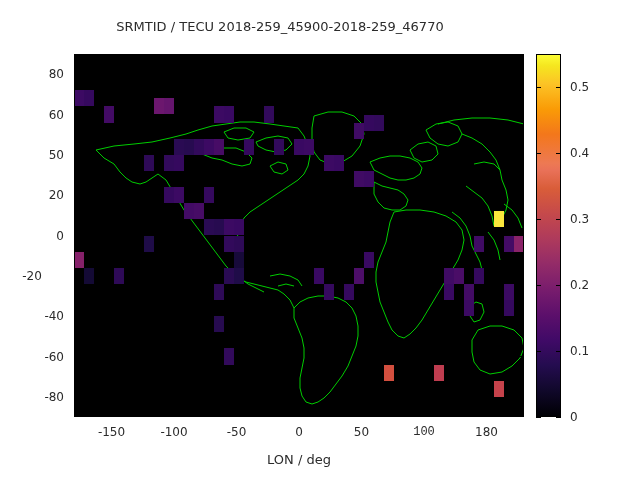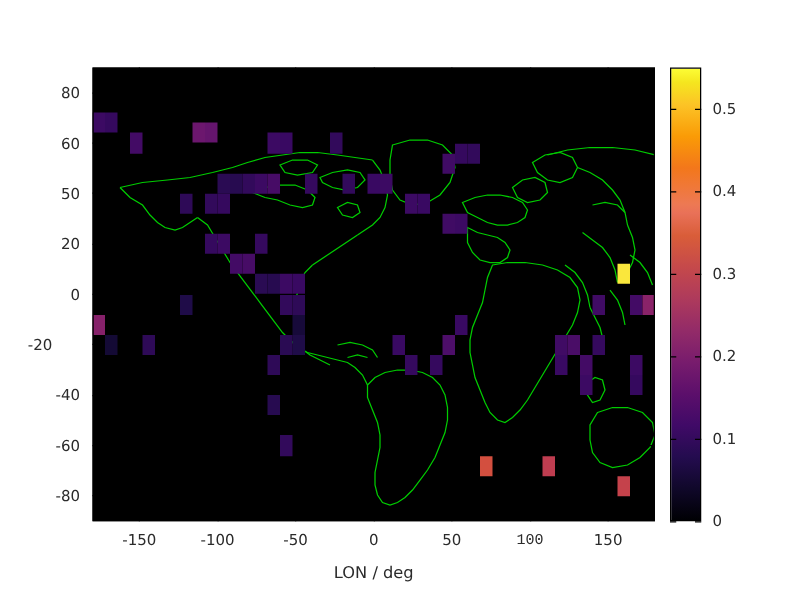--- a/index.html
+++ b/index.html
@@ -89,20 +89,21 @@
     transform:translateY(-50%);
     white-space:nowrap;
   }
   .coast{fill:none;stroke:#00cc00;stroke-width:1;}
 </style>
 </head>
 <body>
 
 <div id="figure">
 
+  <div id="title">SRMTID / TECU 2018-259_45900-2018-259_46770</div>
 
   <div id="plot-area">
     <svg id="map-svg" viewBox="0 0 450 363" preserveAspectRatio="none">
       <g class="coast">
 
         <path d="M22,96 L40,92 L60,90 L78,88 L96,84 L112,80 L124,76 L138,72 L152,70 L166,68 L180,68 L196,70 L210,72 L224,74"></path>
         <path d="M22,96 L30,104 L40,110 L46,118 L52,124 L58,128 L66,130 L72,128 L78,124 L84,120"></path>
         <path d="M84,120 L92,126 L98,136 L104,146 L110,156 L116,164 L122,172 L128,180 L134,188 L140,196 L146,204 L152,212 L158,218 L164,224"></path>
         <path d="M164,224 L172,228 L180,230 L188,232 L196,234 L204,236 L210,240 L216,246 L220,254"></path>
         <path d="M224,74 L230,82 L234,92 L236,102 L234,112 L230,120 L224,126 L218,130 L212,134"></path>
@@ -264,21 +265,21 @@
       <div class="tick-mark" style="left: 236px; top: 54px; width: 1px; height: 5px;"></div>
       <div class="xtick-label" style="left: 299px; top: 425px;">0</div>
       <div class="tick-mark" style="left: 298.5px; top: 412px; width: 1px; height: 5px;"></div>
       <div class="tick-mark" style="left: 298.5px; top: 54px; width: 1px; height: 5px;"></div>
       <div class="xtick-label" style="left: 361.5px; top: 425px;">50</div>
       <div class="tick-mark" style="left: 361px; top: 412px; width: 1px; height: 5px;"></div>
       <div class="tick-mark" style="left: 361px; top: 54px; width: 1px; height: 5px;"></div>
       <div class="xtick-label" style="left: 424px; top: 425px; font-family: Liberation Mono, monospace;">100</div>
       <div class="tick-mark" style="left: 423.5px; top: 412px; width: 1px; height: 5px;"></div>
       <div class="tick-mark" style="left: 423.5px; top: 54px; width: 1px; height: 5px;"></div>
-      <div class="xtick-label" style="left: 486.5px; top: 425px;">150</div>
+      <div class="xtick-label" style="left: 486.5px; top: 425px;">180</div>
       <div class="tick-mark" style="left: 486px; top: 412px; width: 1px; height: 5px;"></div>
       <div class="tick-mark" style="left: 486px; top: 54px; width: 1px; height: 5px;"></div>
     </div>
 
   <div id="xlabel">LON / deg</div>
 
   <div id="colorbar"></div>
   <div id="colorbar-ticks">
       <div class="cb-label" style="top: 87px;">0.5</div>
       <div class="cbtick" style="left: 536px; top: 86.5px; width: 5px; height: 1px;"></div>

